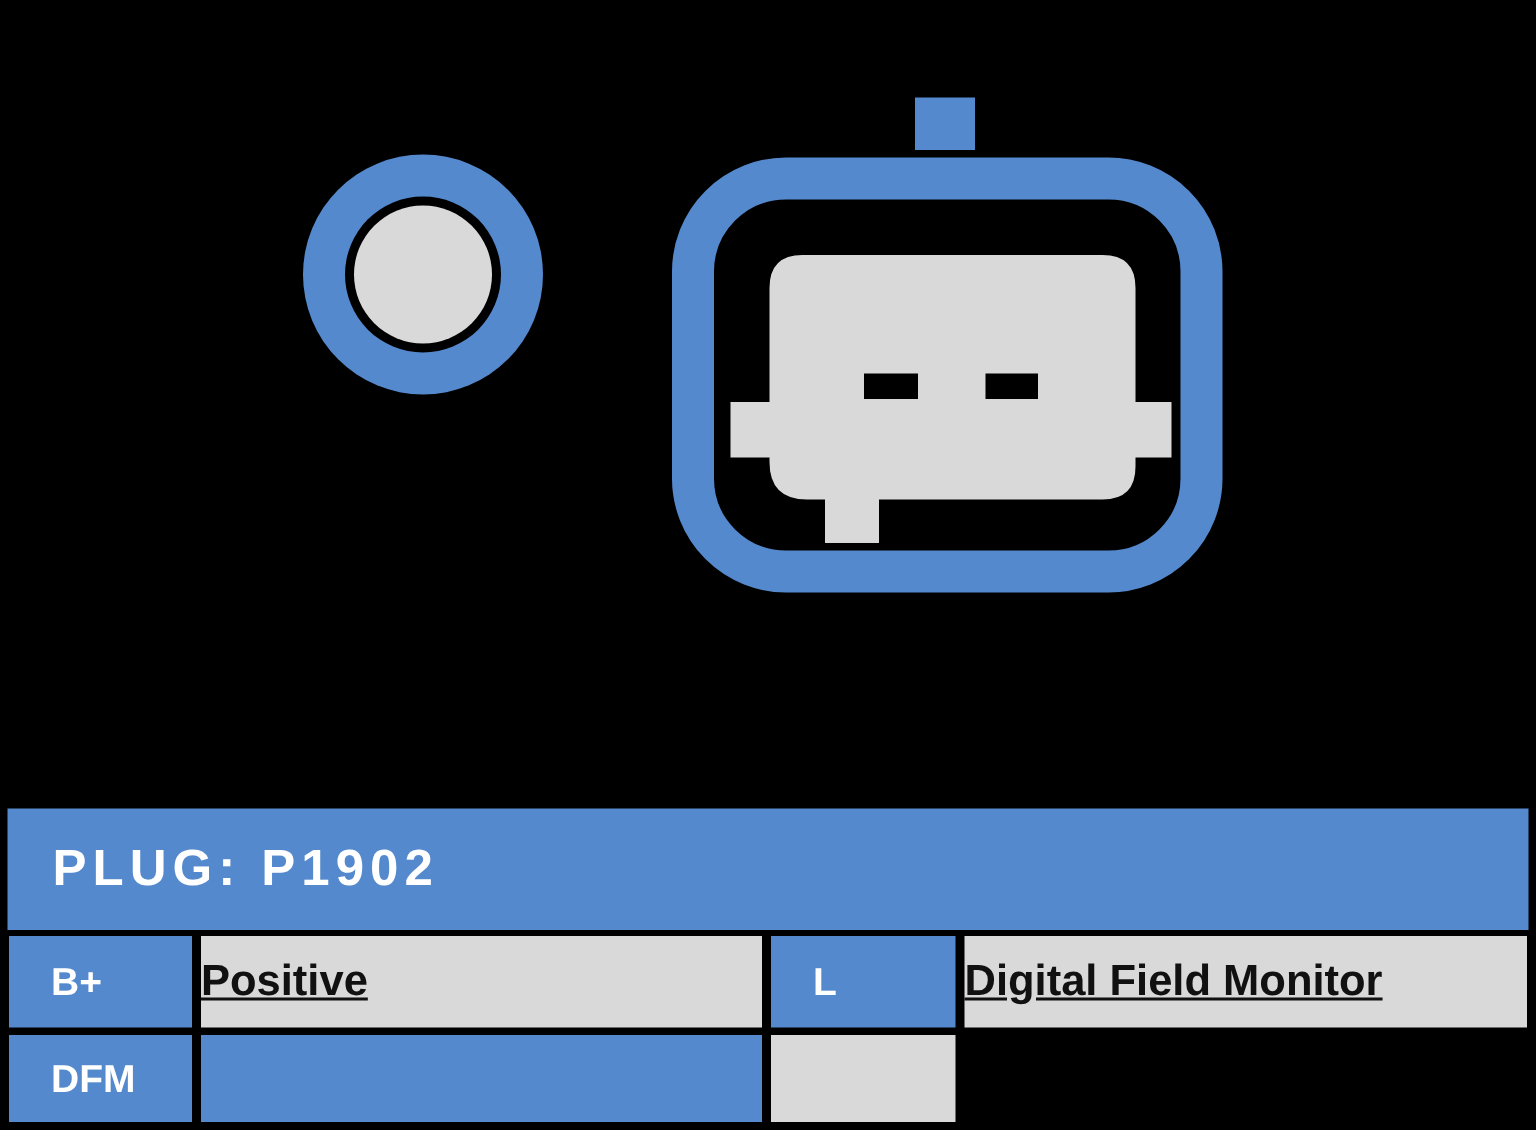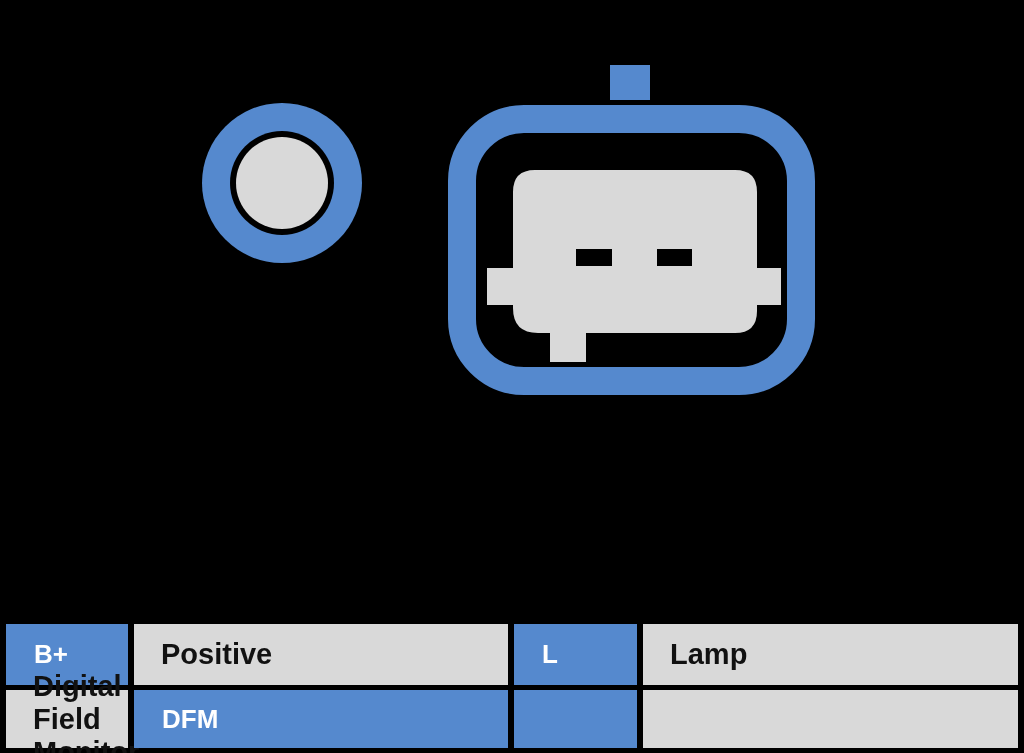--- a/index.html
+++ b/index.html
@@ -51,21 +51,21 @@
   .cell.pin {
     background: var(--accent-blue);
     color: var(--text-light);
     font-size: 26px; font-weight: 700;
     padding-left: 28px;
   }
   .cell.desc {
     background: var(--light-gray);
     color: var(--text-dark);
     font-size: 29px; font-weight: 700;
-    padding-left: 27px;
+    text-decoration: underline;
   }
 </style>
 </head>
 <body>
 
 <div class="stage">
 
   <svg class="diagram" viewBox="0 0 1024 535" xmlns="http://www.w3.org/2000/svg">
 
     <g>
@@ -98,25 +98,27 @@
                L 513 268
                L 513 192
                Q 513 170 535 170
                Z"></path>
       <rect class="fill-black" x="576" y="249" width="36" height="17"></rect>
       <rect class="fill-black" x="657" y="249" width="35" height="17"></rect>
     </g>
   </svg>
 
   <div class="pinout-table">
+    <div class="table-header">
+      <span>PLUG: P1902</span>
+    </div>
     <div class="table-grid">
       <div class="cell pin">B+</div>
       <div class="cell desc">Positive</div>
       <div class="cell pin">L</div>
-      <div class="cell desc">Lamp</div>
       <div class="cell desc">Digital Field Monitor</div>
       <div class="cell pin">DFM</div>
       <div class="cell pin"></div>
       <div class="cell desc"></div>
     </div>
   </div>
 
 </div>
 
 </body></html>

